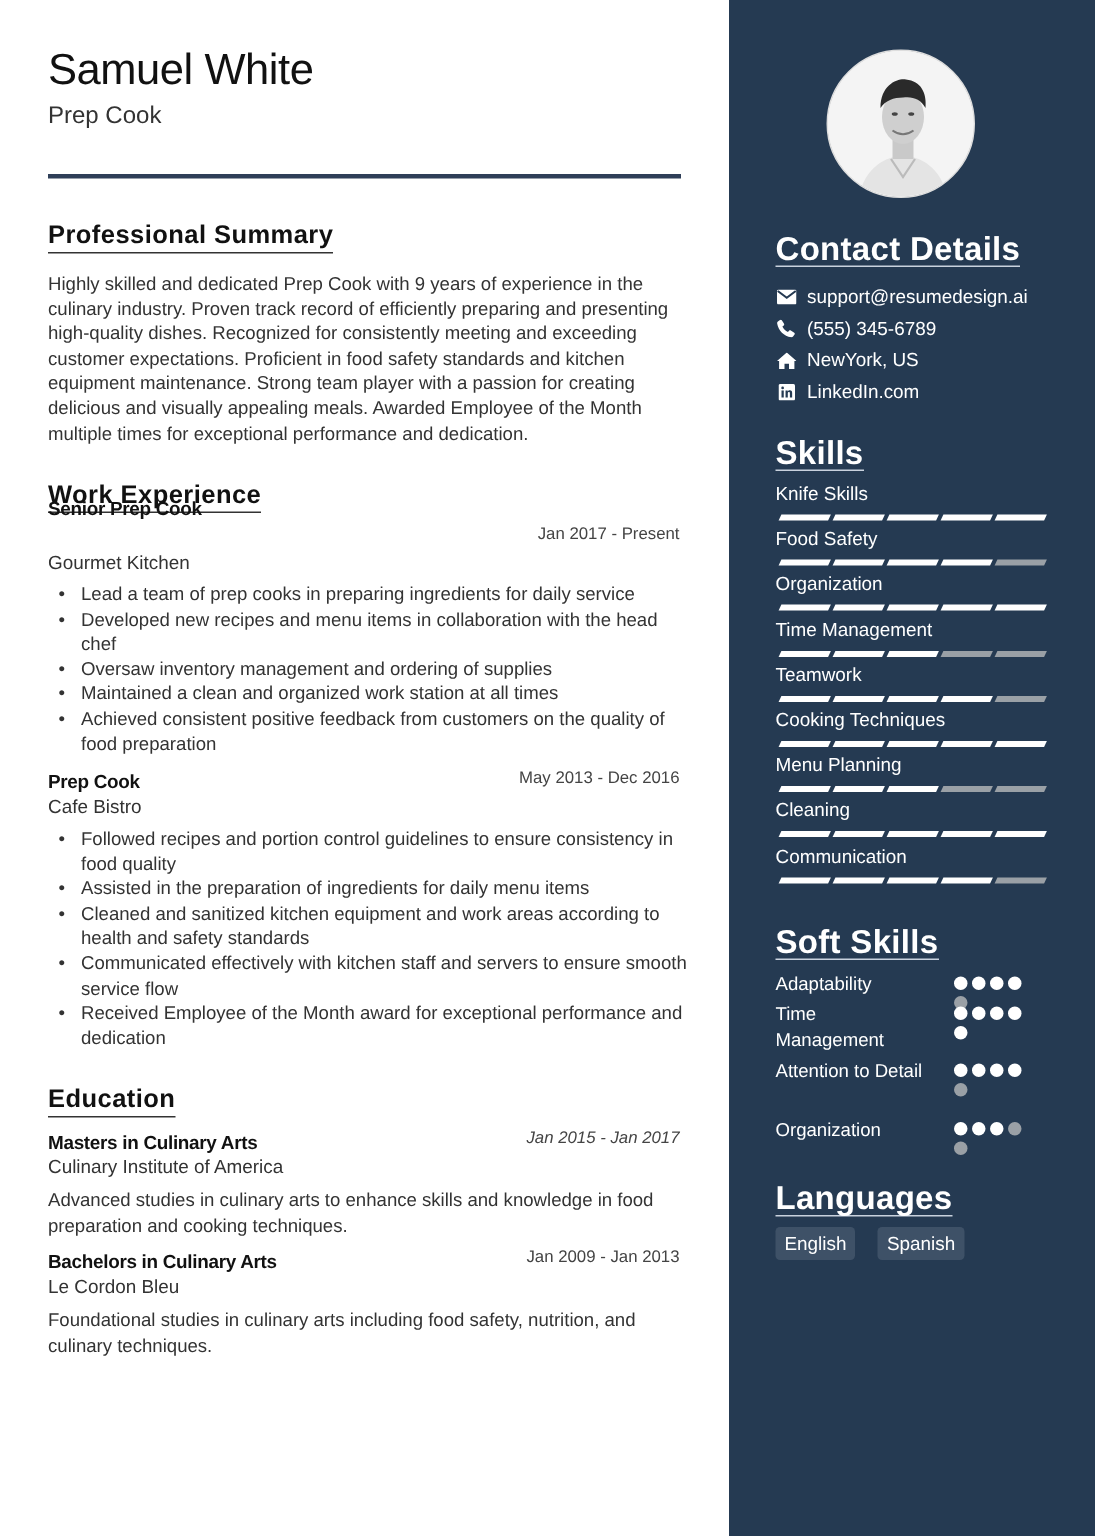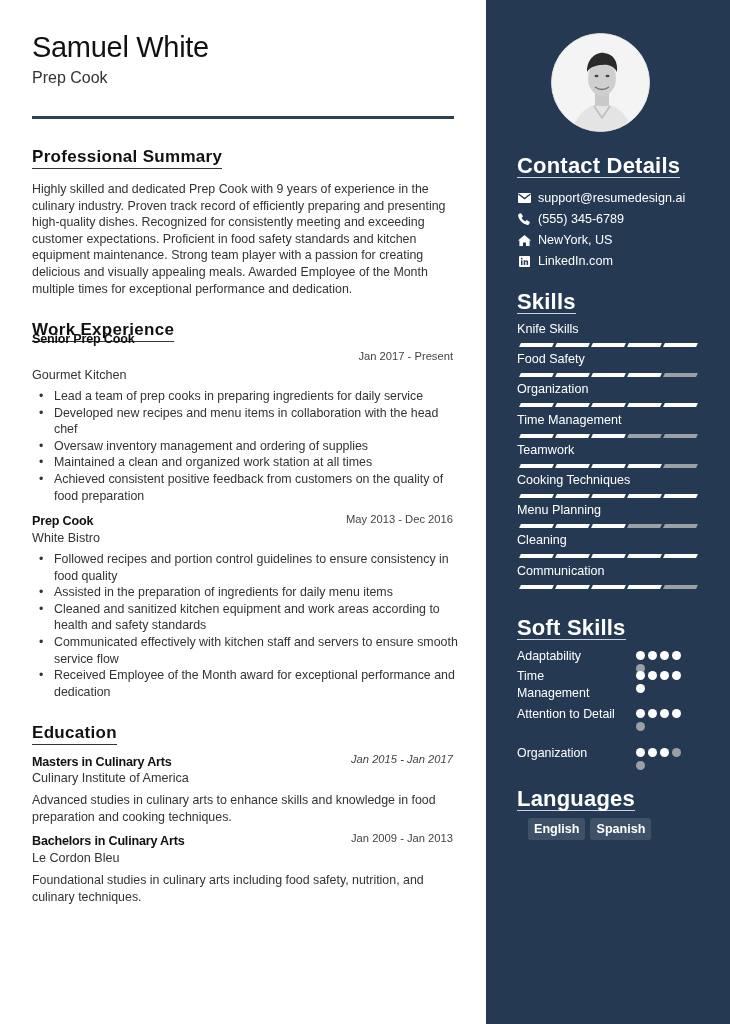--- a/index.html
+++ b/index.html
@@ -32,21 +32,21 @@
     .skill-label { position: absolute; left: 517px; font-size: 12.6px; color: #fff; }
     .skill-bar { position: absolute; left: 520px; height: 4px; display: flex; gap: 3px; }
     .skill-bar .seg { width: 33px; height: 4px; background: #ffffff; transform: skewX(-25deg); }
     .skill-bar .seg.off { background: #9aa0a6; }
 
     .soft-label { position: absolute; left: 517px; font-size: 12.4px; line-height: 17px; color: #fff; width: 100px; }
     .dots { position: absolute; left: 636px; width: 52px; display: flex; flex-wrap: wrap; gap: 4px 3px; }
     .dot { width: 9px; height: 9px; border-radius: 50%; background: #fff; }
     .dot.off { background: #9aa0a6; }
 
-    .lang-wrap { position: absolute; left: 528px; top: 818px; display: flex; gap: 5px; font-weight: bold; }
+    .lang-wrap { position: absolute; left: 517px; top: 818px; display: flex; gap: 15px; }
     .lang { background: #3e5167; color: #fff; font-size: 12.6px; padding: 3px 6px; border-radius: 3px; height: 22px; line-height: 16px; }
   </style>
 </head>
 <body>
 
 <div class="main">
   <div class="name">Samuel White</div>
   <div class="title">Prep Cook</div>
   <div class="rule"></div>
 
@@ -61,21 +61,21 @@
   <ul class="bullets" style="top:388px;">
     <li>Lead a team of prep cooks in preparing ingredients for daily service</li>
     <li>Developed new recipes and menu items in collaboration with the head chef</li>
     <li>Oversaw inventory management and ordering of supplies</li>
     <li>Maintained a clean and organized work station at all times</li>
     <li>Achieved consistent positive feedback from customers on the quality of food preparation</li>
   </ul>
 
   <div class="job-title" style="top:514px;">Prep Cook</div>
   <div class="job-date" style="top:513px;">May 2013 - Dec 2016</div>
-  <div class="job-company" style="top:531px;">White Bistro</div>
+  <div class="job-company" style="top:531px;">Cafe Bistro</div>
   <ul class="bullets" style="top:551px;">
     <li>Followed recipes and portion control guidelines to ensure consistency in food quality</li>
     <li>Assisted in the preparation of ingredients for daily menu items</li>
     <li>Cleaned and sanitized kitchen equipment and work areas according to health and safety standards</li>
     <li>Communicated effectively with kitchen staff and servers to ensure smooth service flow</li>
     <li>Received Employee of the Month award for exceptional performance and dedication</li>
   </ul>
 
   <div class="section-title" style="top:723px;">Education</div>
 

